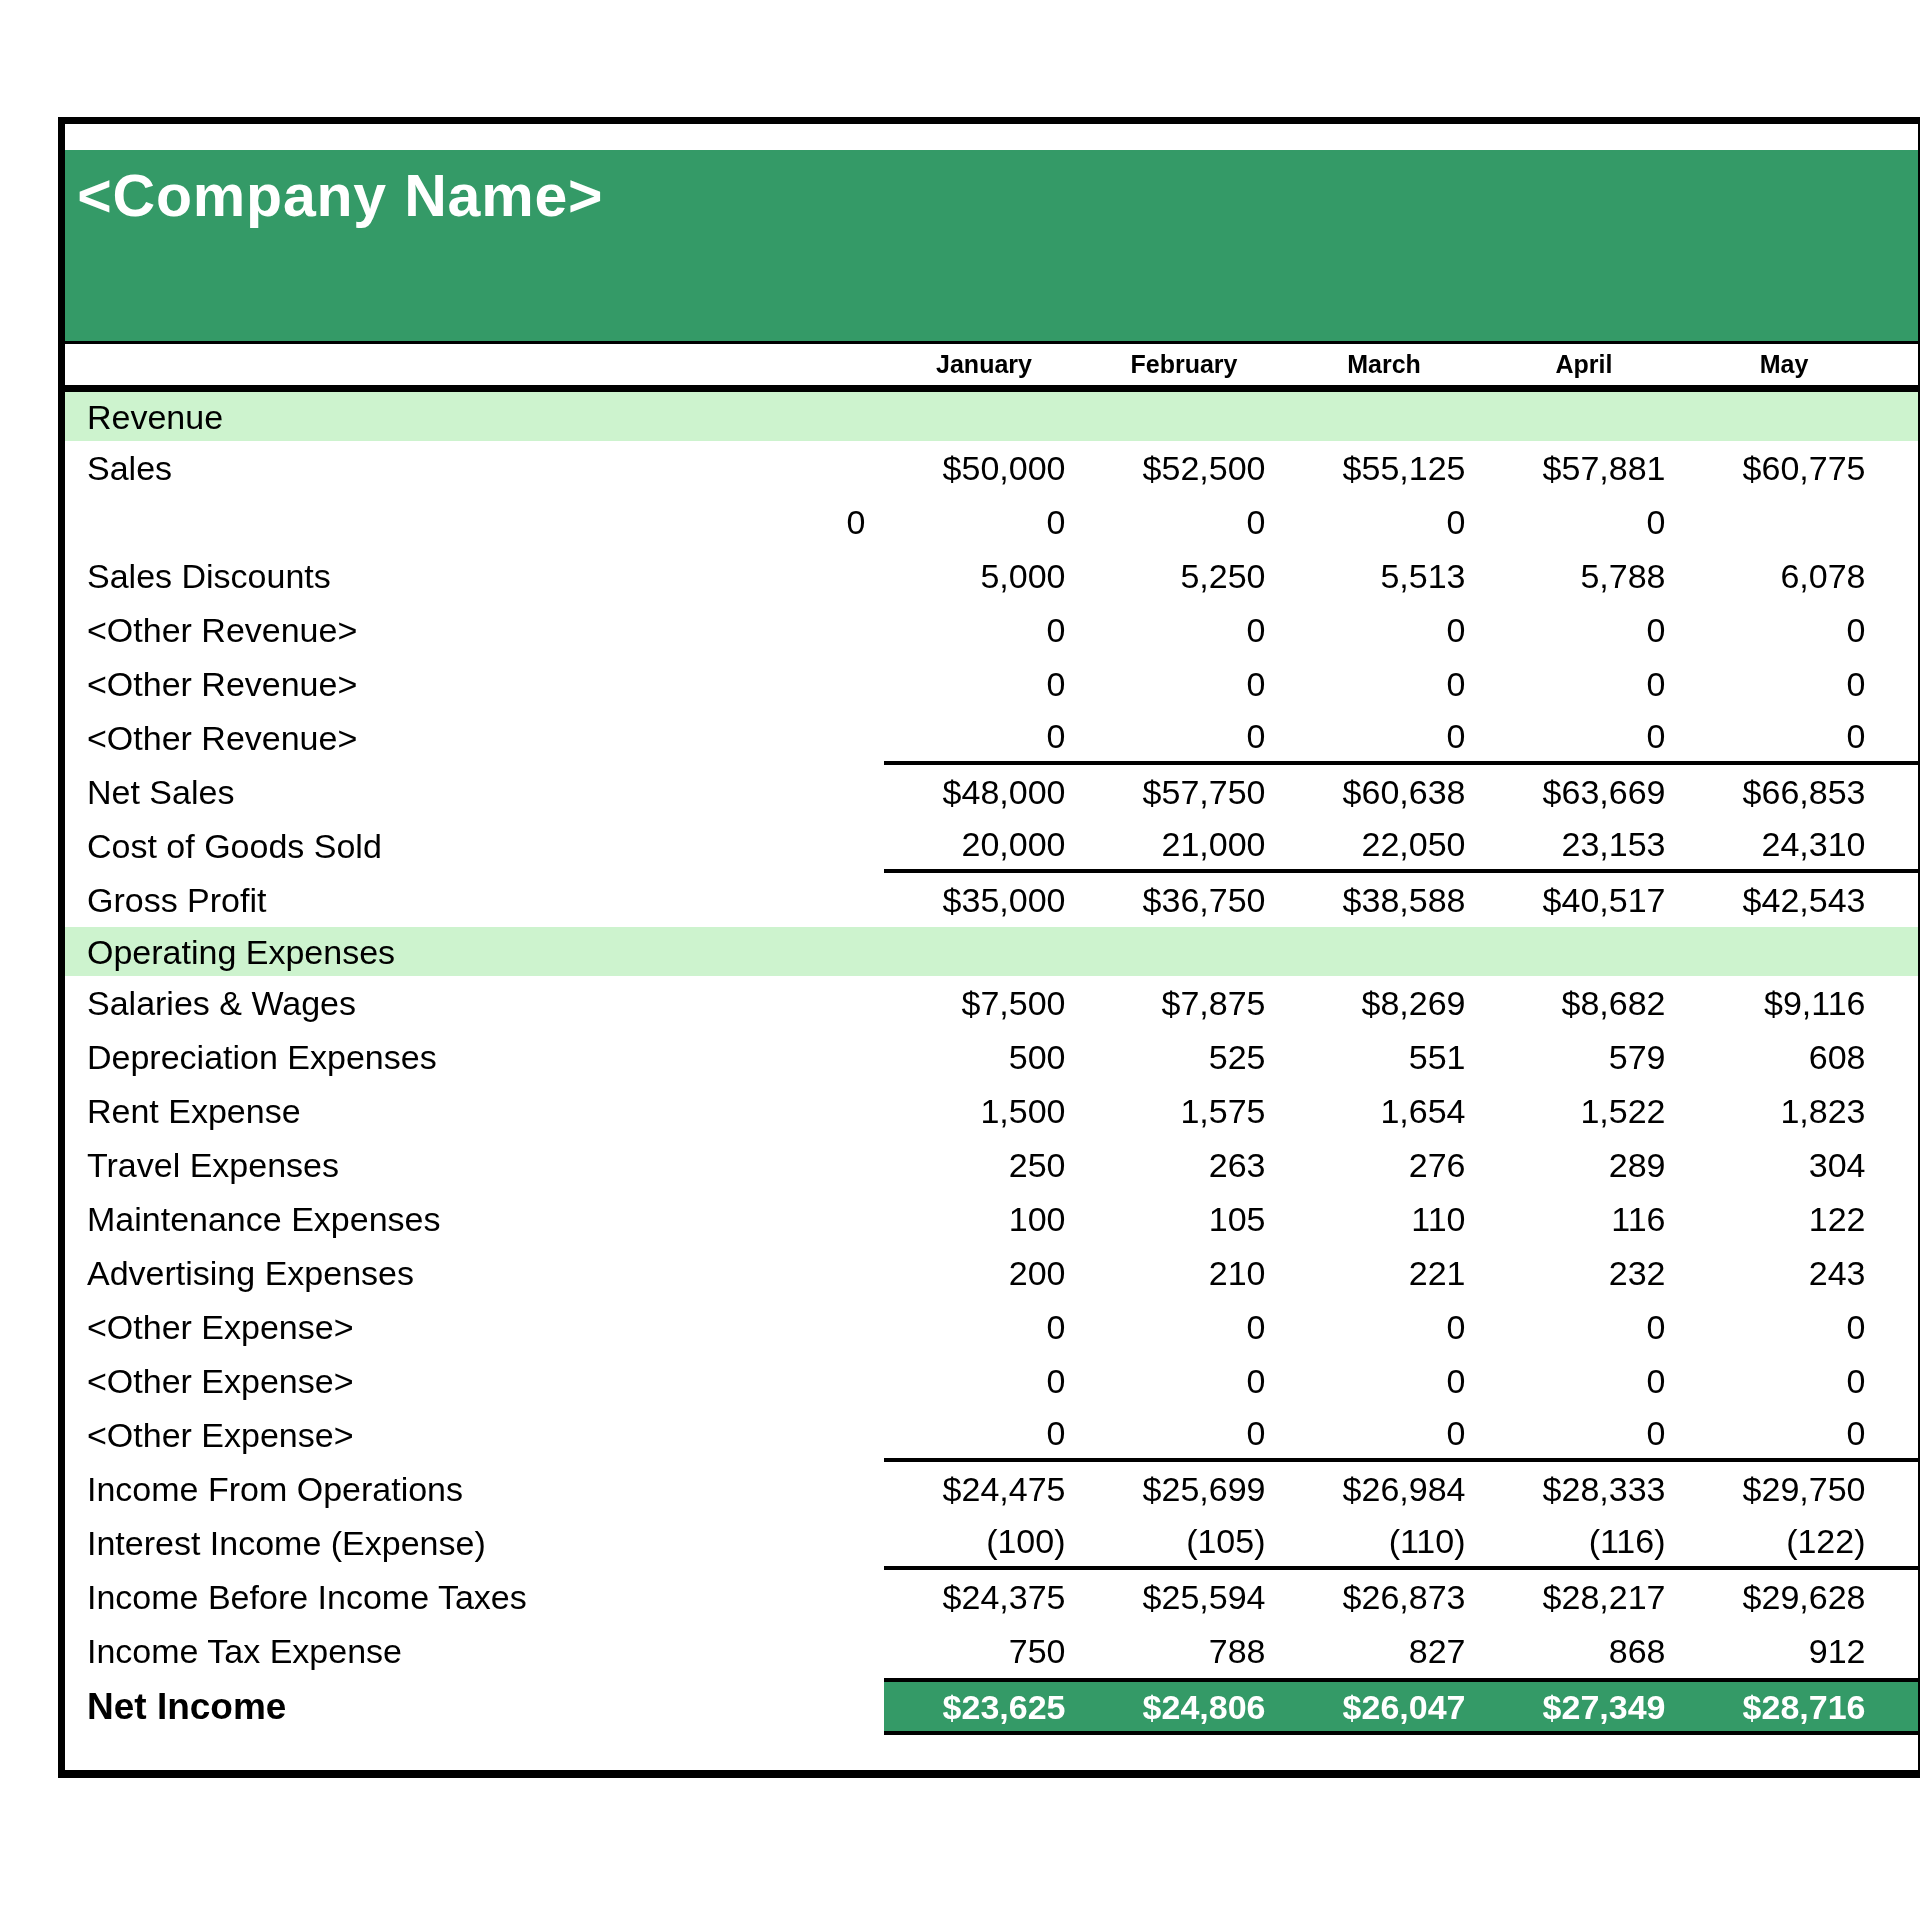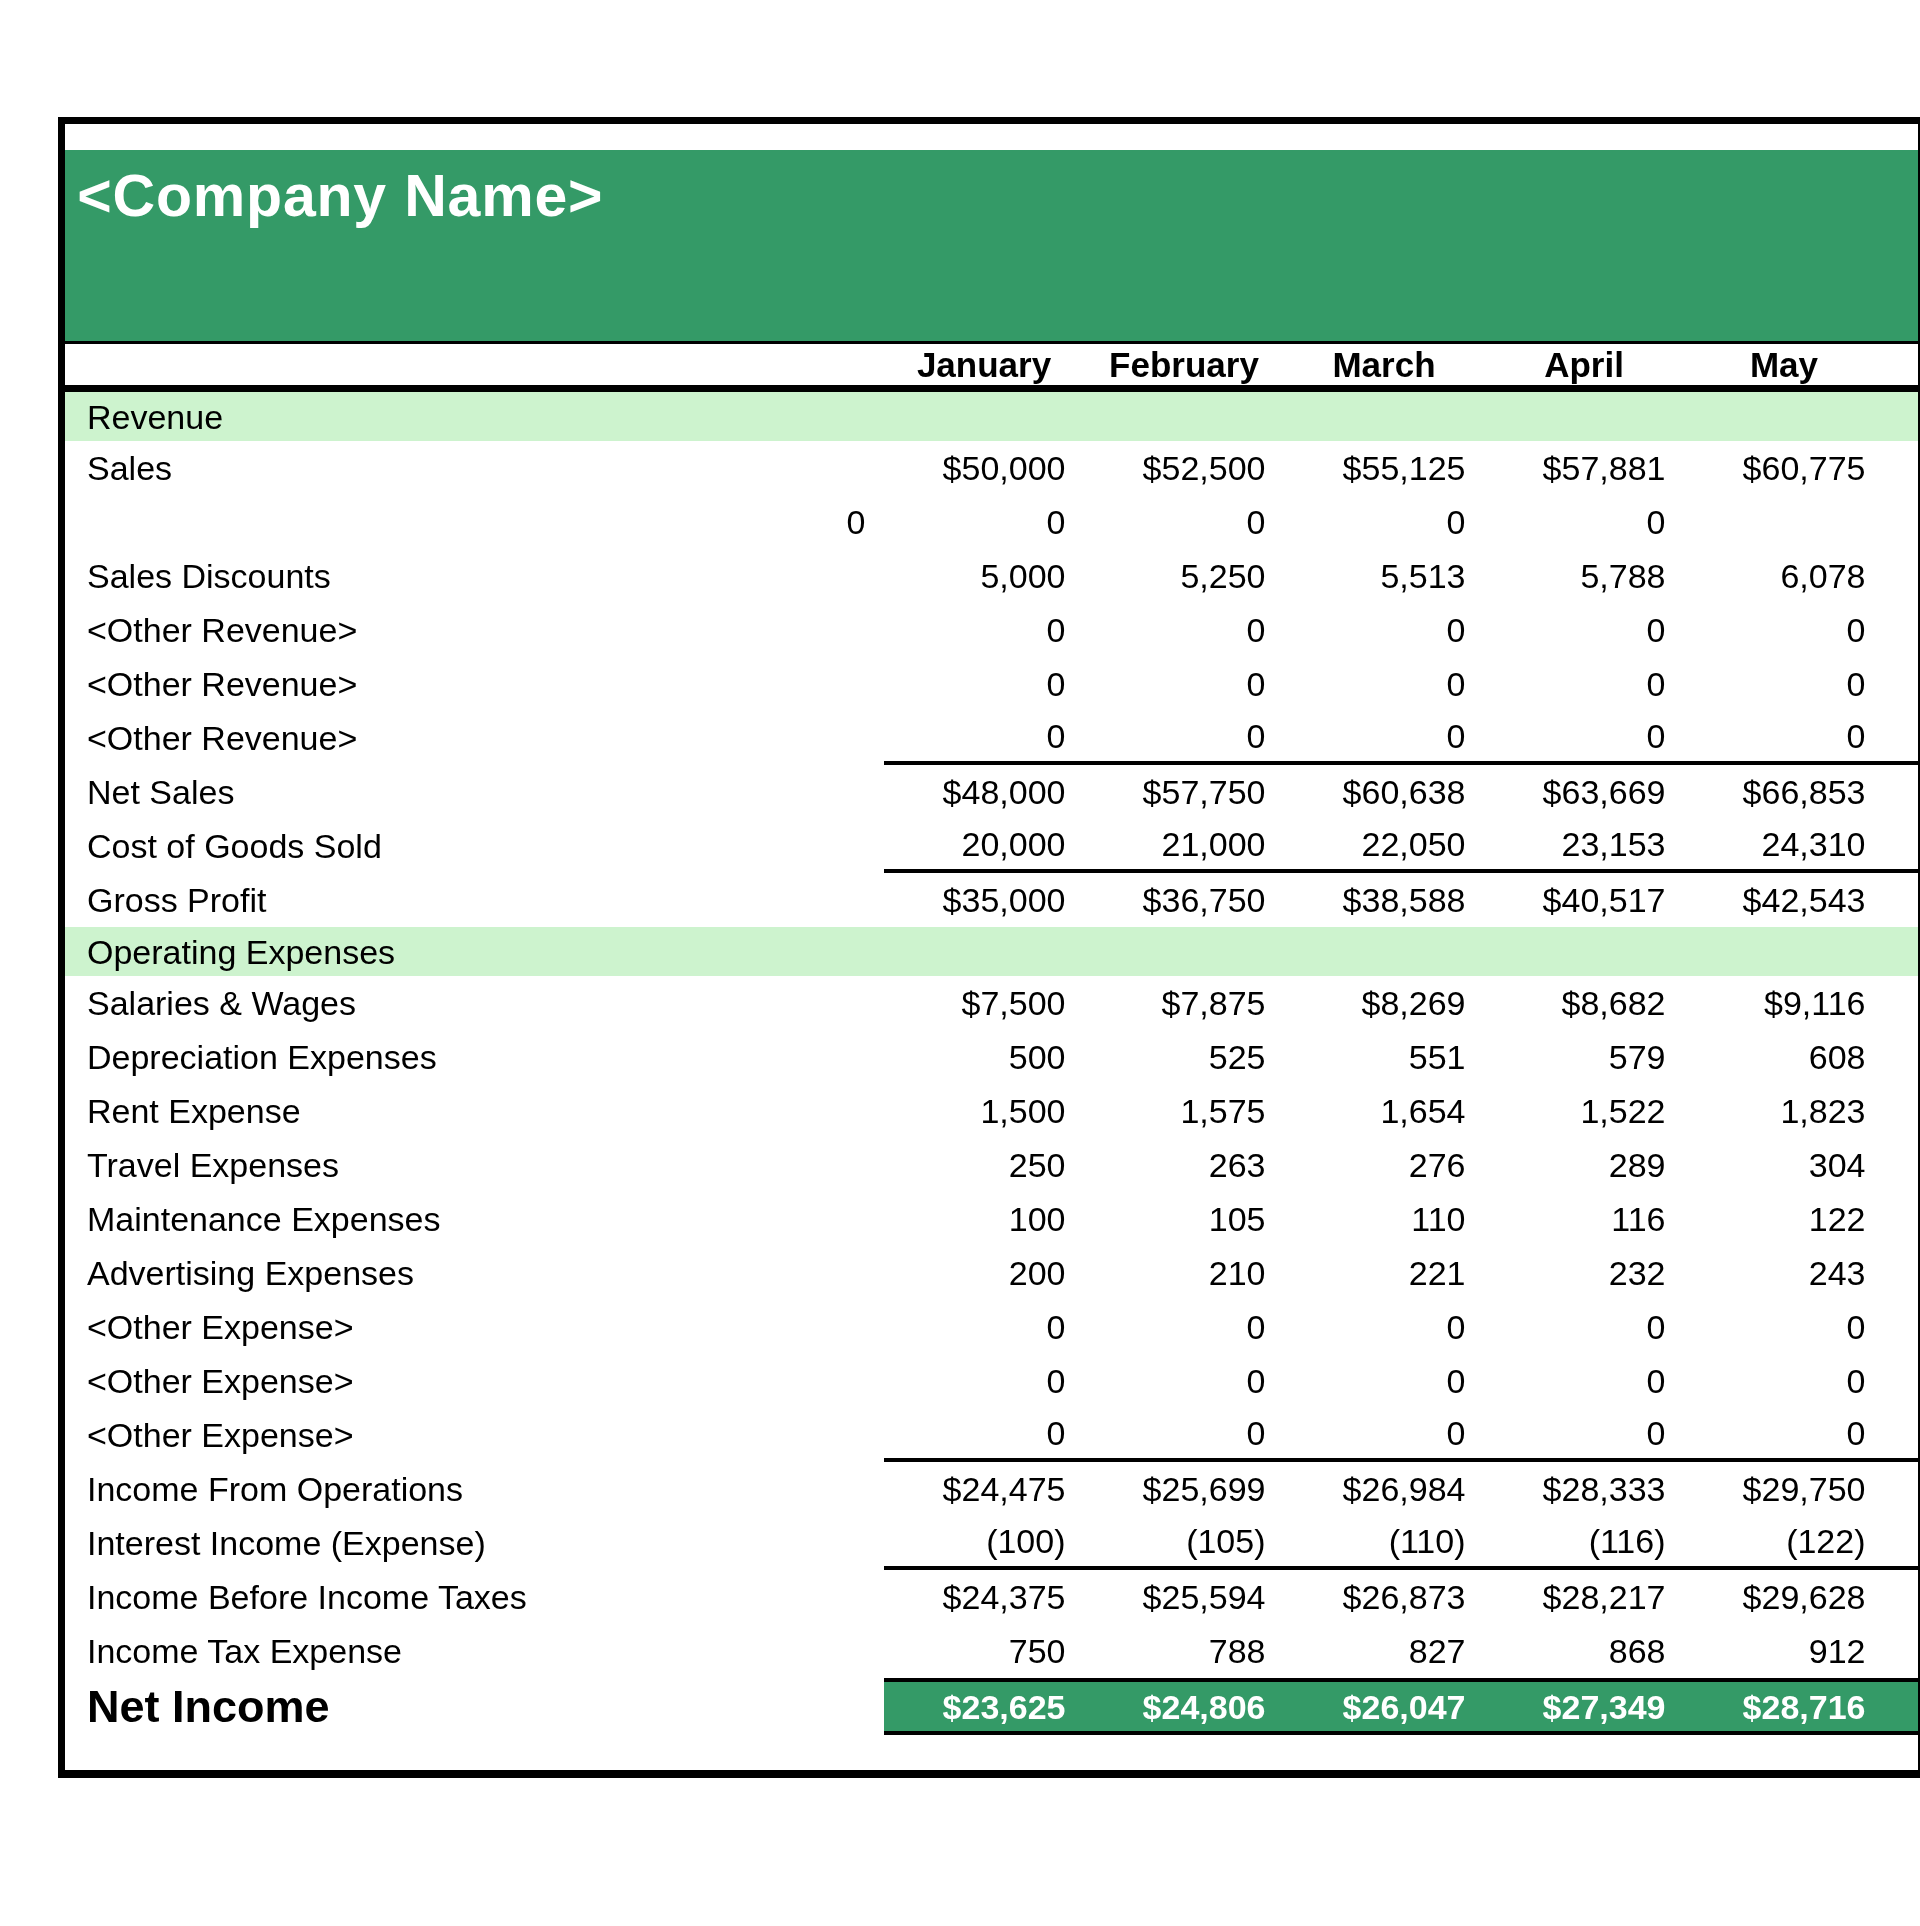--- a/index.html
+++ b/index.html
@@ -41,30 +41,30 @@
     font-size:34px;line-height:1;
   }
   .cell.label{justify-content:flex-start;padding-left:22px;}
   .cell.num{justify-content:flex-end;padding-right:18.5px;}
   .month-row{
     min-height:51px;
     border-top:3.9px solid var(--ink);
     border-bottom:7px solid var(--ink);
   }
   .month-row .month{
-    justify-content:center;font-weight:700;font-size:35px;
+    justify-content:center;font-weight:700;font-size:25px;
   }
   .section{
     min-height:49px;background:var(--light-green);
   }
   .line-below .num,.line-below .spacer{
     border-bottom:4.6px solid var(--ink);
   }
   .net{min-height:57px;}
-  .net .label{font-weight:700;font-size:45px;}
+  .net .label{font-weight:700;font-size:37px;}
   .net .num,.net .spacer{
     background:var(--green);
     border-top:4.6px solid var(--ink);
     border-bottom:4.6px solid var(--ink);
     color:var(--net-text);
     font-weight:700;
   }
   .bottom-pad{height:35px;background:#fff;}
 </style>
 </head>

